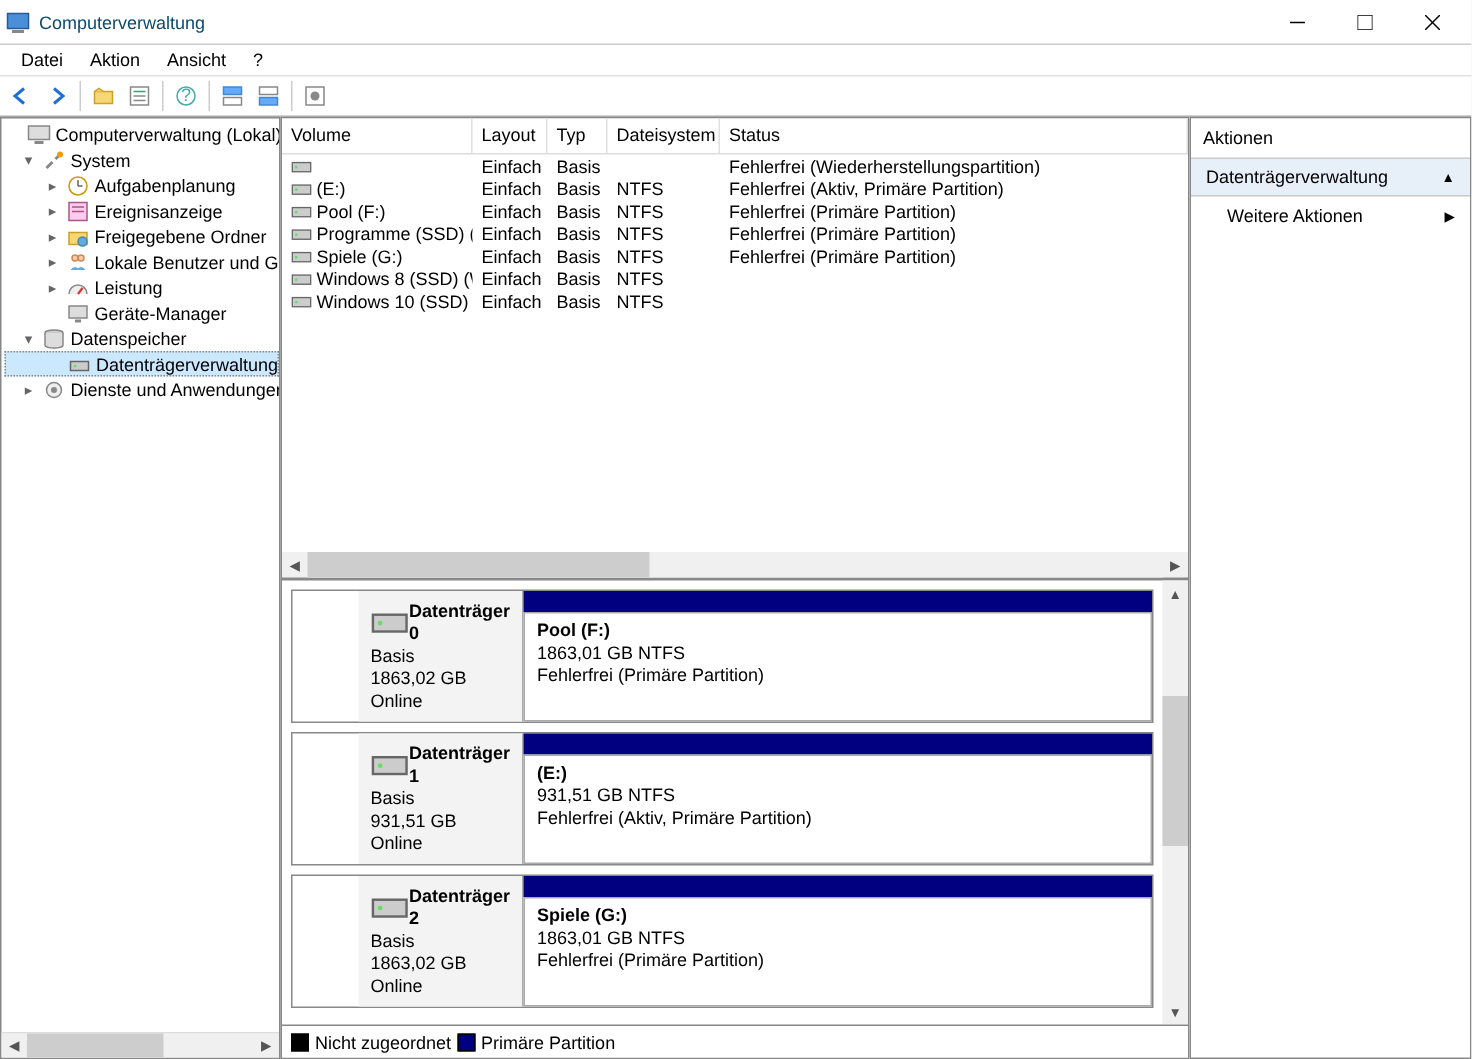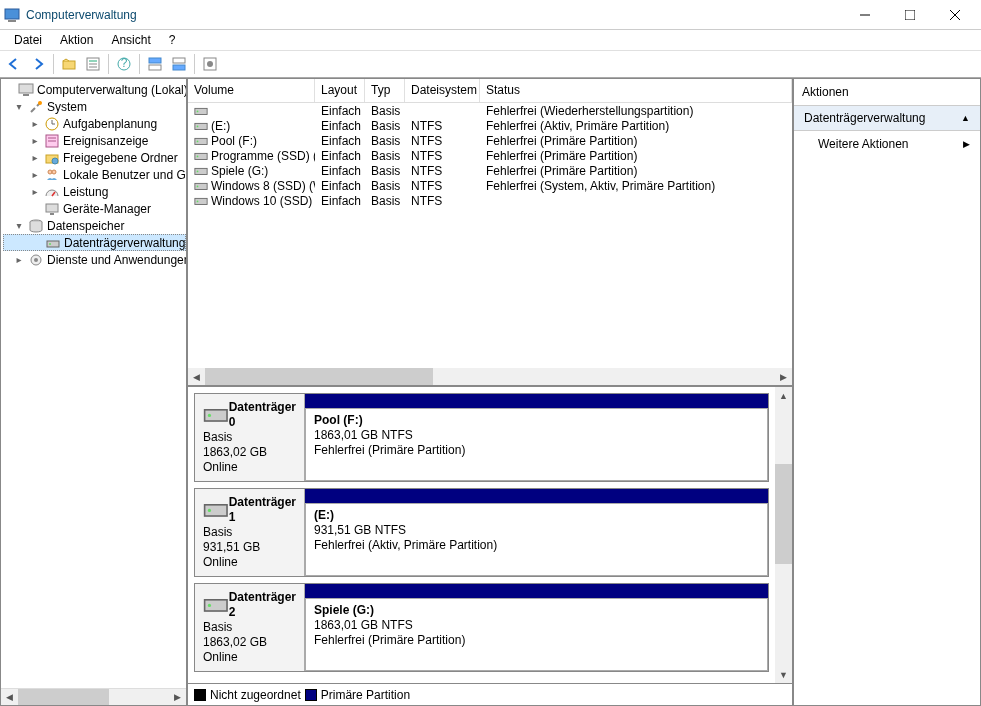--- a/index.html
+++ b/index.html
@@ -54,21 +54,21 @@
 .hscroll .sthumb { position:absolute; left:0; width:40%; height:100%; background:#cdcdcd; }
 
 
 .diskmap-wrap { flex:1; display:flex; border-top: 2px solid #888; min-height:0; }
 .diskmap { flex:1; overflow:hidden; padding:0; }
 .vscroll { width:17px; background:#f0f0f0; display:flex; flex-direction:column; }
 .vscroll .sbtn { height:17px; width:17px; display:flex; align-items:center; justify-content:center; color:#555; font-size:9px; }
 .vscroll .strack { flex:1; position:relative; }
 .vscroll .sthumb { position:absolute; top:60px; width:100%; height:100px; background:#cdcdcd; }
 
-.diskblock { margin: 6px 6px 0 6px; border: 1px solid #888; display:flex; background:#fff; }
+.diskblock { margin: 6px 6px 0 6px; border: 1px solid #888; display:flex; background:#fff;padding-left:44px; }
 .diskinfo { width: 110px; padding: 6px 8px; background: #f3f3f3; border-right:1px solid #aaa; }
 .diskinfo .dname { font-weight: bold; display:flex; align-items:center; }
 .diskinfo div { line-height: 15px; }
 .partblock { flex:1; display:flex; flex-direction:column; }
 .partheader { height: 14px; background: #000080; }
 .partbody { flex:1; border:1px solid #aaa; margin: 0; padding: 4px 8px; }
 .partbody .pname { font-weight: bold; }
 .partbody div { line-height: 15px; }
 
 .legend { height: 22px; border-top: 1px solid #888; display:flex; align-items:center; padding: 0 6px; gap: 4px; background:#fff; }
@@ -359,21 +359,20 @@
           <div class="cell col-volume">
             <svg class="diskicon" viewBox="0 0 16 12">
               <rect x="1" y="3" width="14" height="7" fill="#ccc" stroke="#666"></rect>
               <circle cx="4" cy="6.5" r="1" fill="#6d6"></circle>
             </svg>
             <span>Windows 8 (SSD) (W:)</span>
           </div>
           <div class="cell col-layout">Einfach</div>
           <div class="cell col-typ">Basis</div>
           <div class="cell col-fs">NTFS</div>
-          <div class="cell col-status">Fehlerfrei (System, Aktiv, Primäre Partition)</div>
         </div>
         <div class="vol-row">
           <div class="cell col-volume">
             <svg class="diskicon" viewBox="0 0 16 12">
               <rect x="1" y="3" width="14" height="7" fill="#ccc" stroke="#666"></rect>
               <circle cx="4" cy="6.5" r="1" fill="#6d6"></circle>
             </svg>
             <span>Windows 10 (SSD) (C:)</span>
           </div>
           <div class="cell col-layout">Einfach</div>

